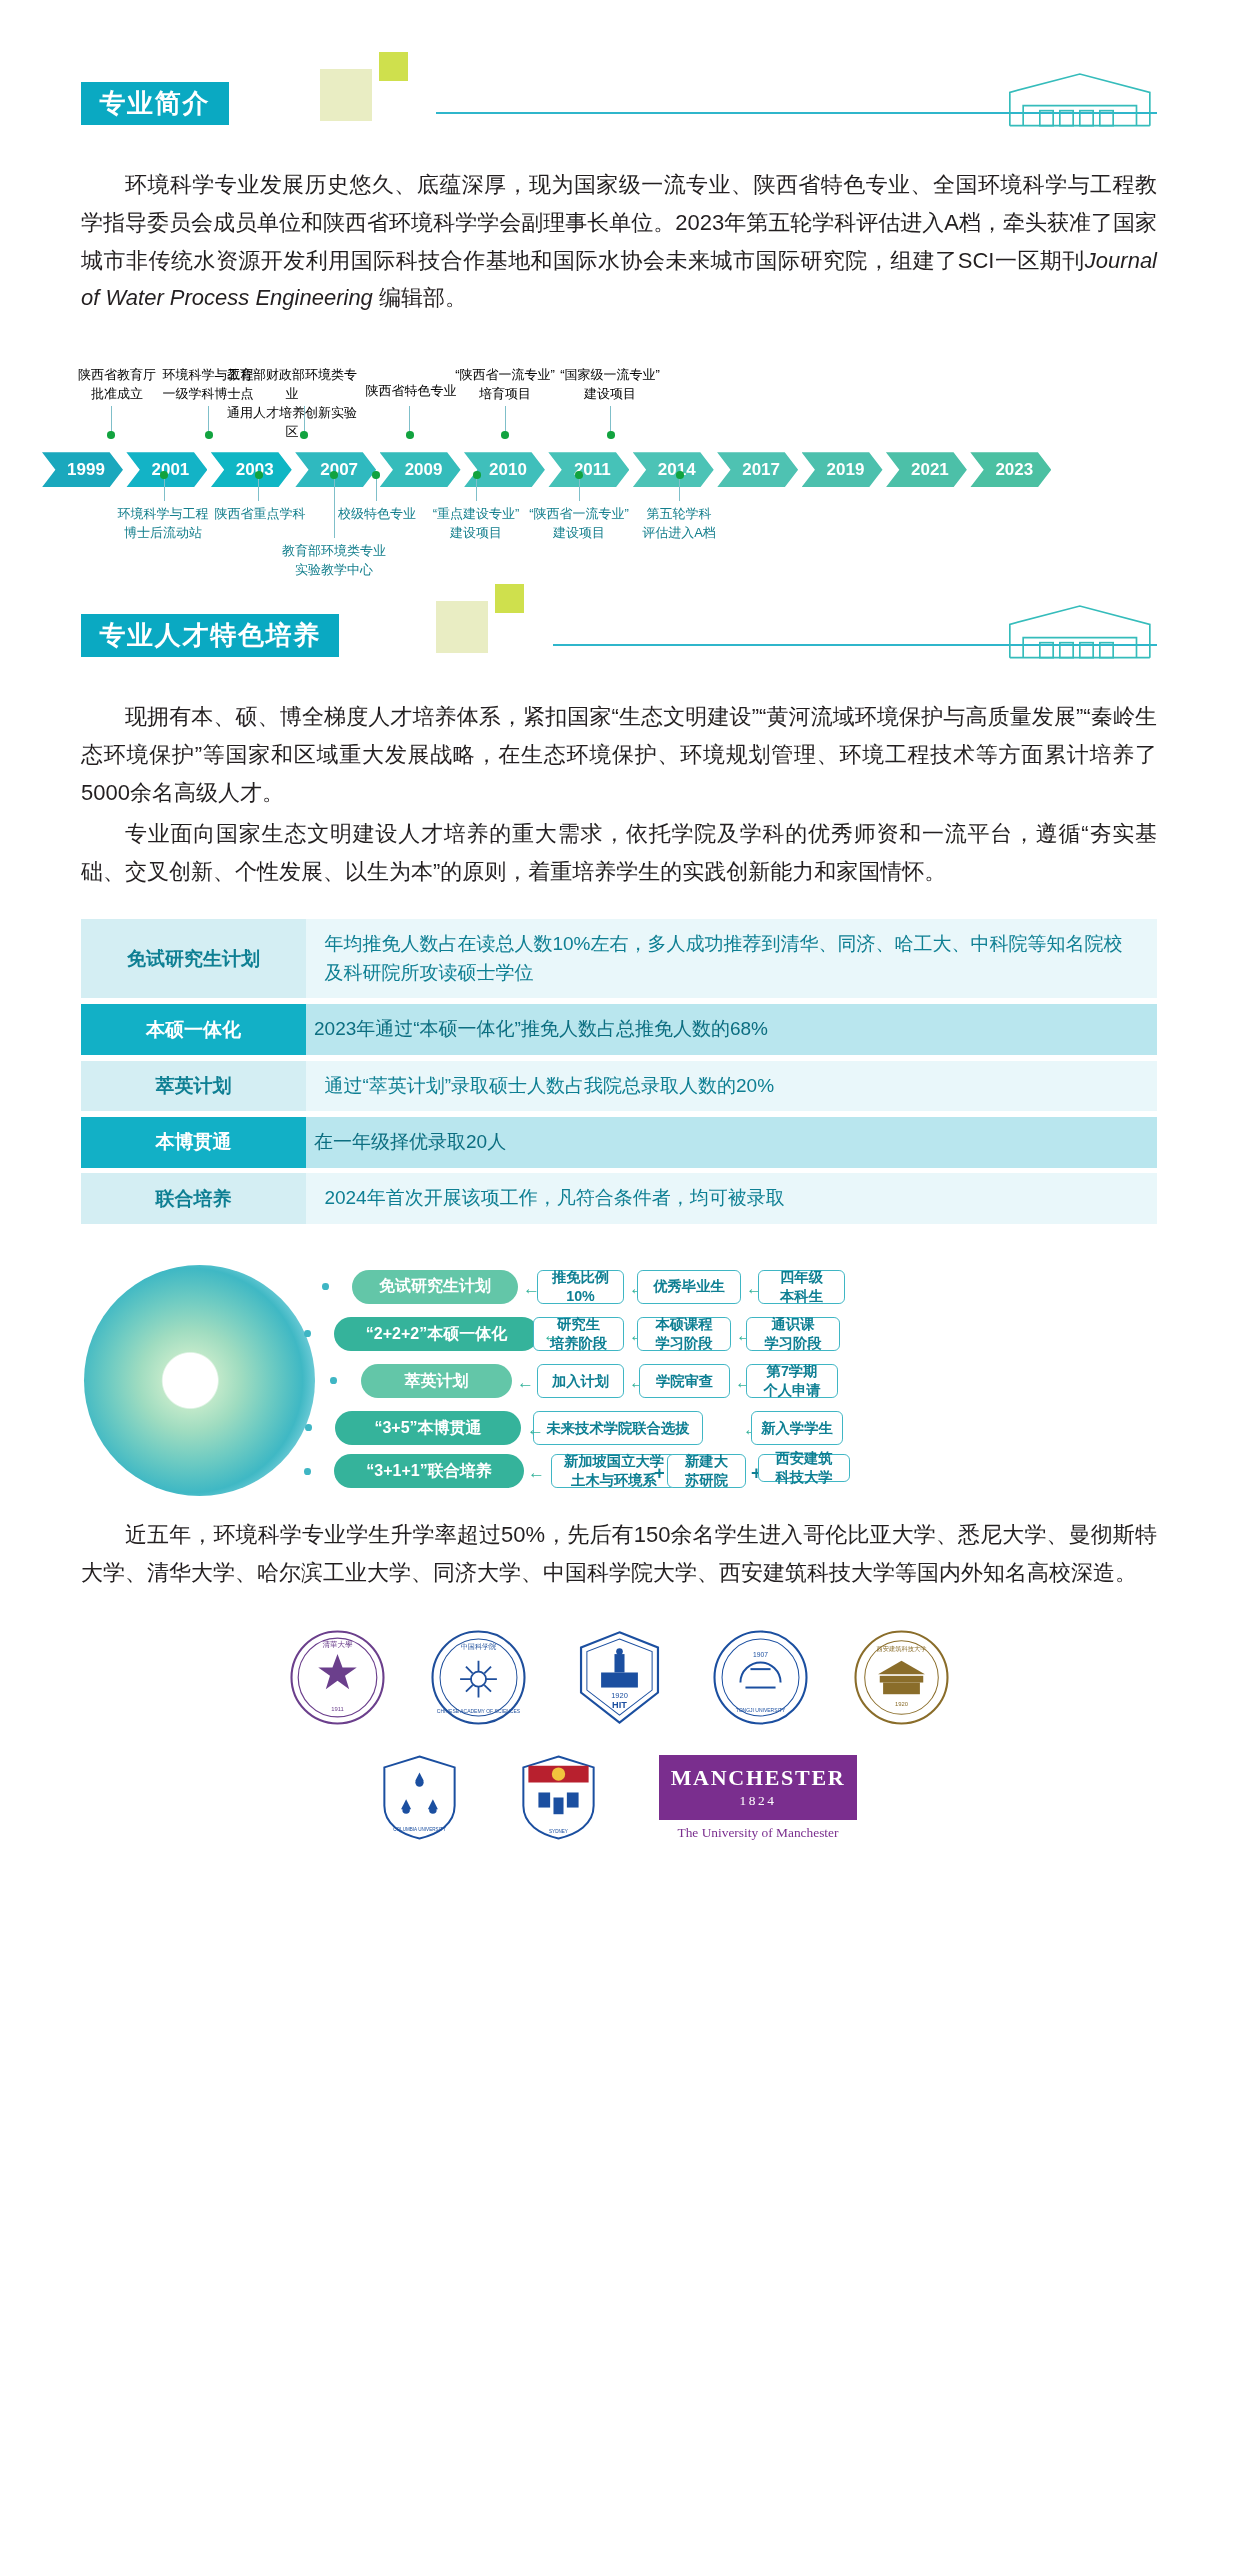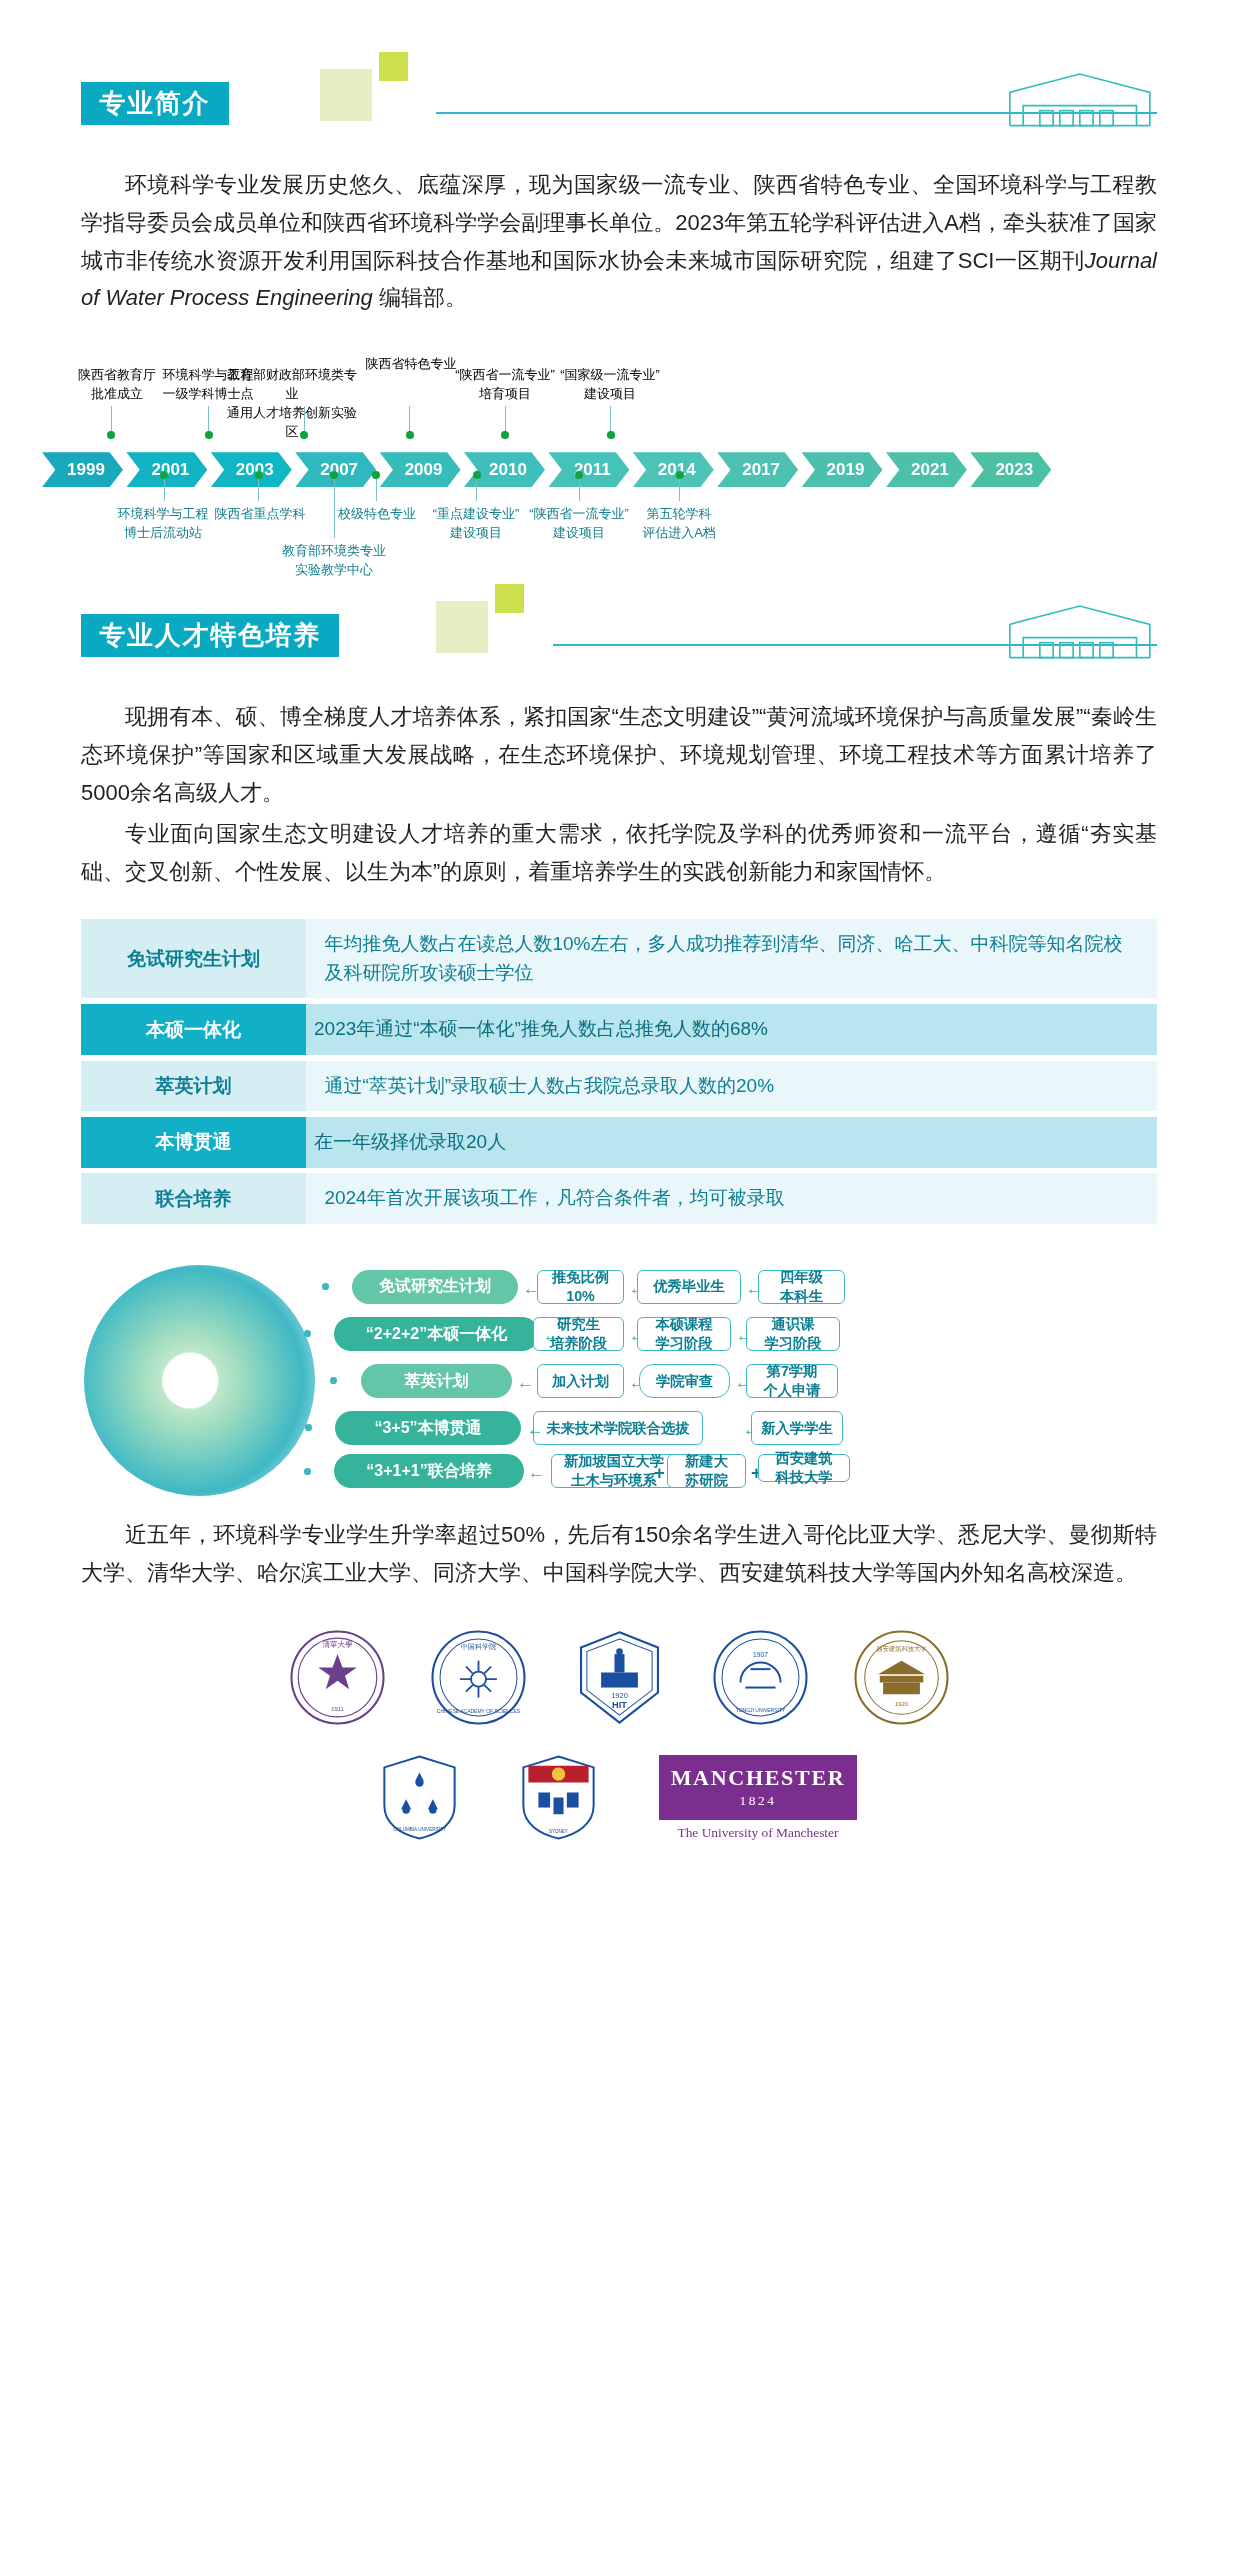--- a/index.html
+++ b/index.html
@@ -175,21 +175,21 @@
           <div>一级学科博士点</div>
         </div>
         <div class="tl-stem" style="left: 208px; top: 52px; height: 30px;"></div>
         <div class="tl-dot" style="left: 205px; top: 77px;"></div>
         <div class="tl-label top" style="left: 225px; top: 11.7px;">
           <div>教育部财政部环境类专业</div>
           <div>通用人才培养创新实验区</div>
         </div>
         <div class="tl-stem" style="left: 304px; top: 52px; height: 30px;"></div>
         <div class="tl-dot" style="left: 300px; top: 77px;"></div>
-        <div class="tl-label top" style="left: 344px; top: 1px;">
+        <div class="tl-label top" style="left: 344px; top: 28px;">
           <div>陕西省特色专业</div>
         </div>
         <div class="tl-stem" style="left: 409px; top: 52px; height: 30px;"></div>
         <div class="tl-dot" style="left: 406px; top: 77px;"></div>
         <div class="tl-label top" style="left: 438px; top: 11.7px;">
           <div>“陕西省一流专业”</div>
           <div>培育项目</div>
         </div>
         <div class="tl-stem" style="left: 505px; top: 52px; height: 30px;"></div>
         <div class="tl-dot" style="left: 501px; top: 77px;"></div>
@@ -322,21 +322,21 @@
         <div>通识课</div>
         <div>学习阶段</div>
       </div>
       <div class="arrow" style="left: 543px; top: 69px;">←</div>
       <div class="pill green" style="left: 361px; top: 106px; width: 151px; height: 34px;">萃英计划</div>
       <div class="bdot" style="left: 330px; top: 119px;"></div>
       <div class="box" style="left: 537px; top: 106px; width: 87px; height: 34px; flex-direction: column;">
         <div>加入计划</div>
       </div>
       <div class="arrow" style="left: 629px; top: 116px;">←</div>
-      <div class="box" style="left: 639px; top: 106px; width: 91px; height: 34px; flex-direction: column; border-radius: 14px;">
+      <div class="box" style="left: 639px; top: 106px; width: 91px; height: 34px; flex-direction: column;">
         <div>学院审查</div>
       </div>
       <div class="arrow" style="left: 735px; top: 116px;">←</div>
       <div class="box" style="left: 746px; top: 106px; width: 92px; height: 34px; flex-direction: column;">
         <div>第7学期</div>
         <div>个人申请</div>
       </div>
       <div class="arrow" style="left: 517px; top: 116px;">←</div>
       <div class="pill dgreen" style="left: 335px; top: 153px; width: 186px; height: 34px;">“3+5”本博贯通</div>
       <div class="bdot" style="left: 305px; top: 166px;"></div>

